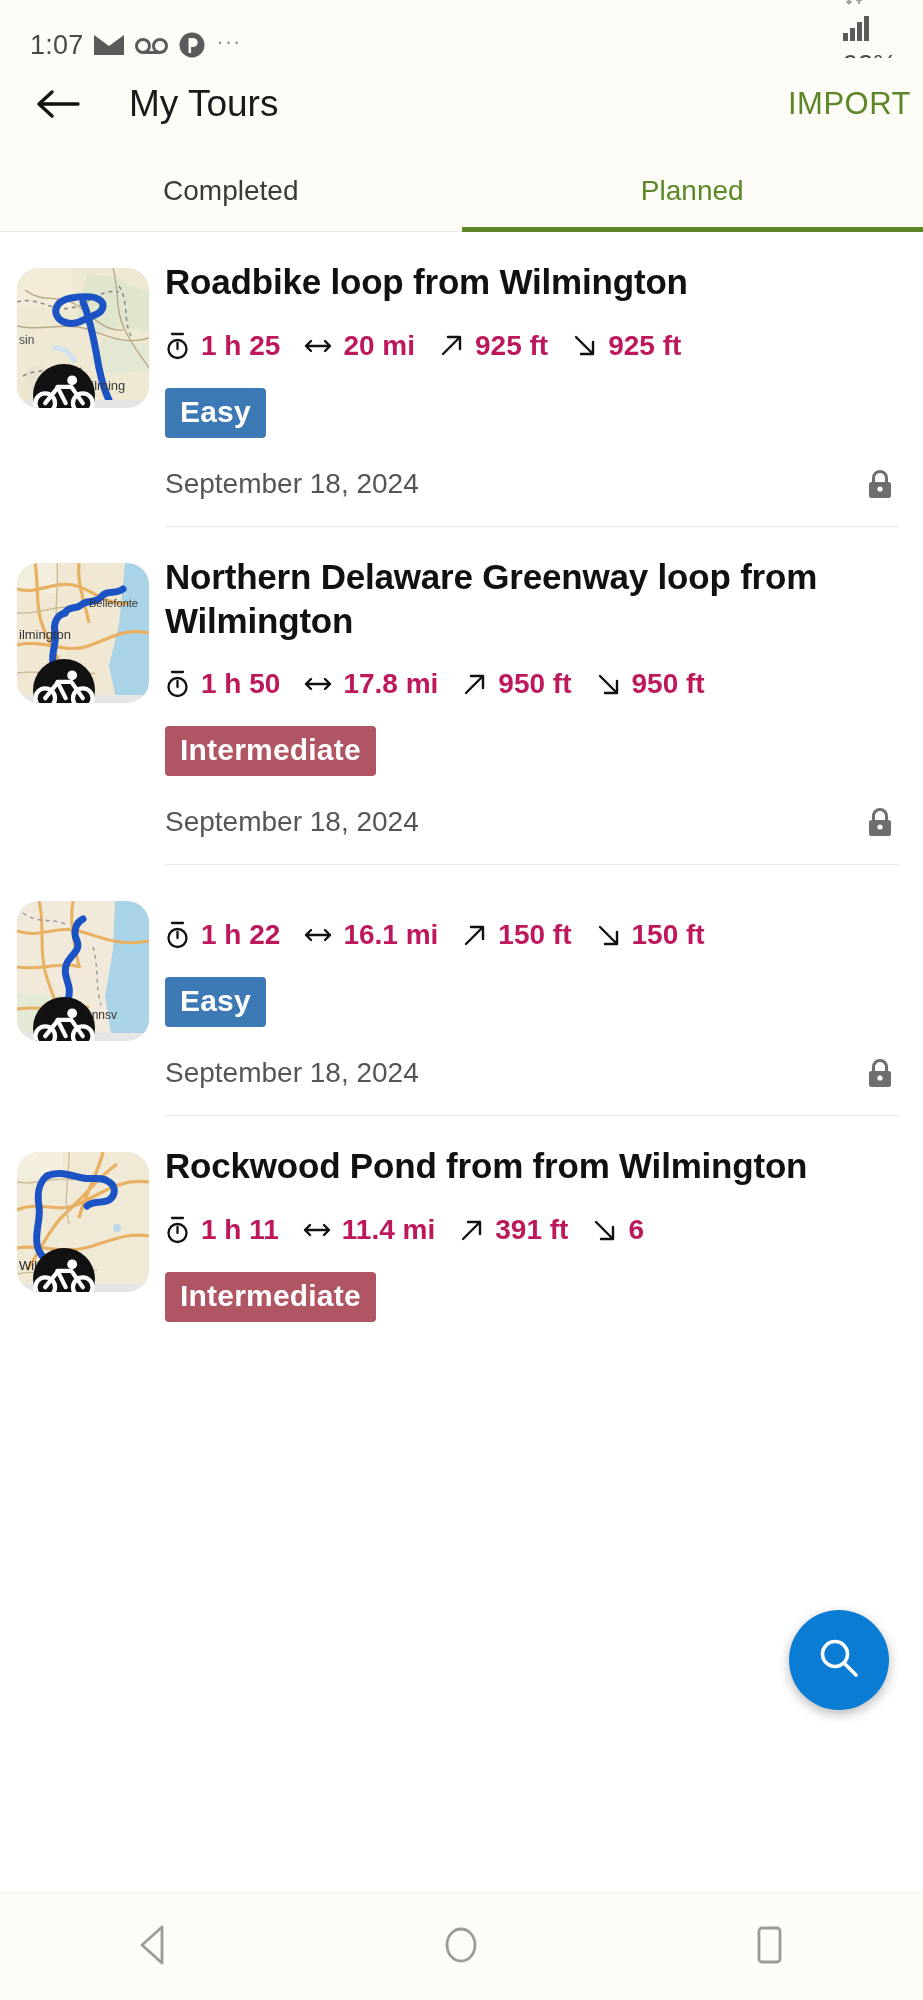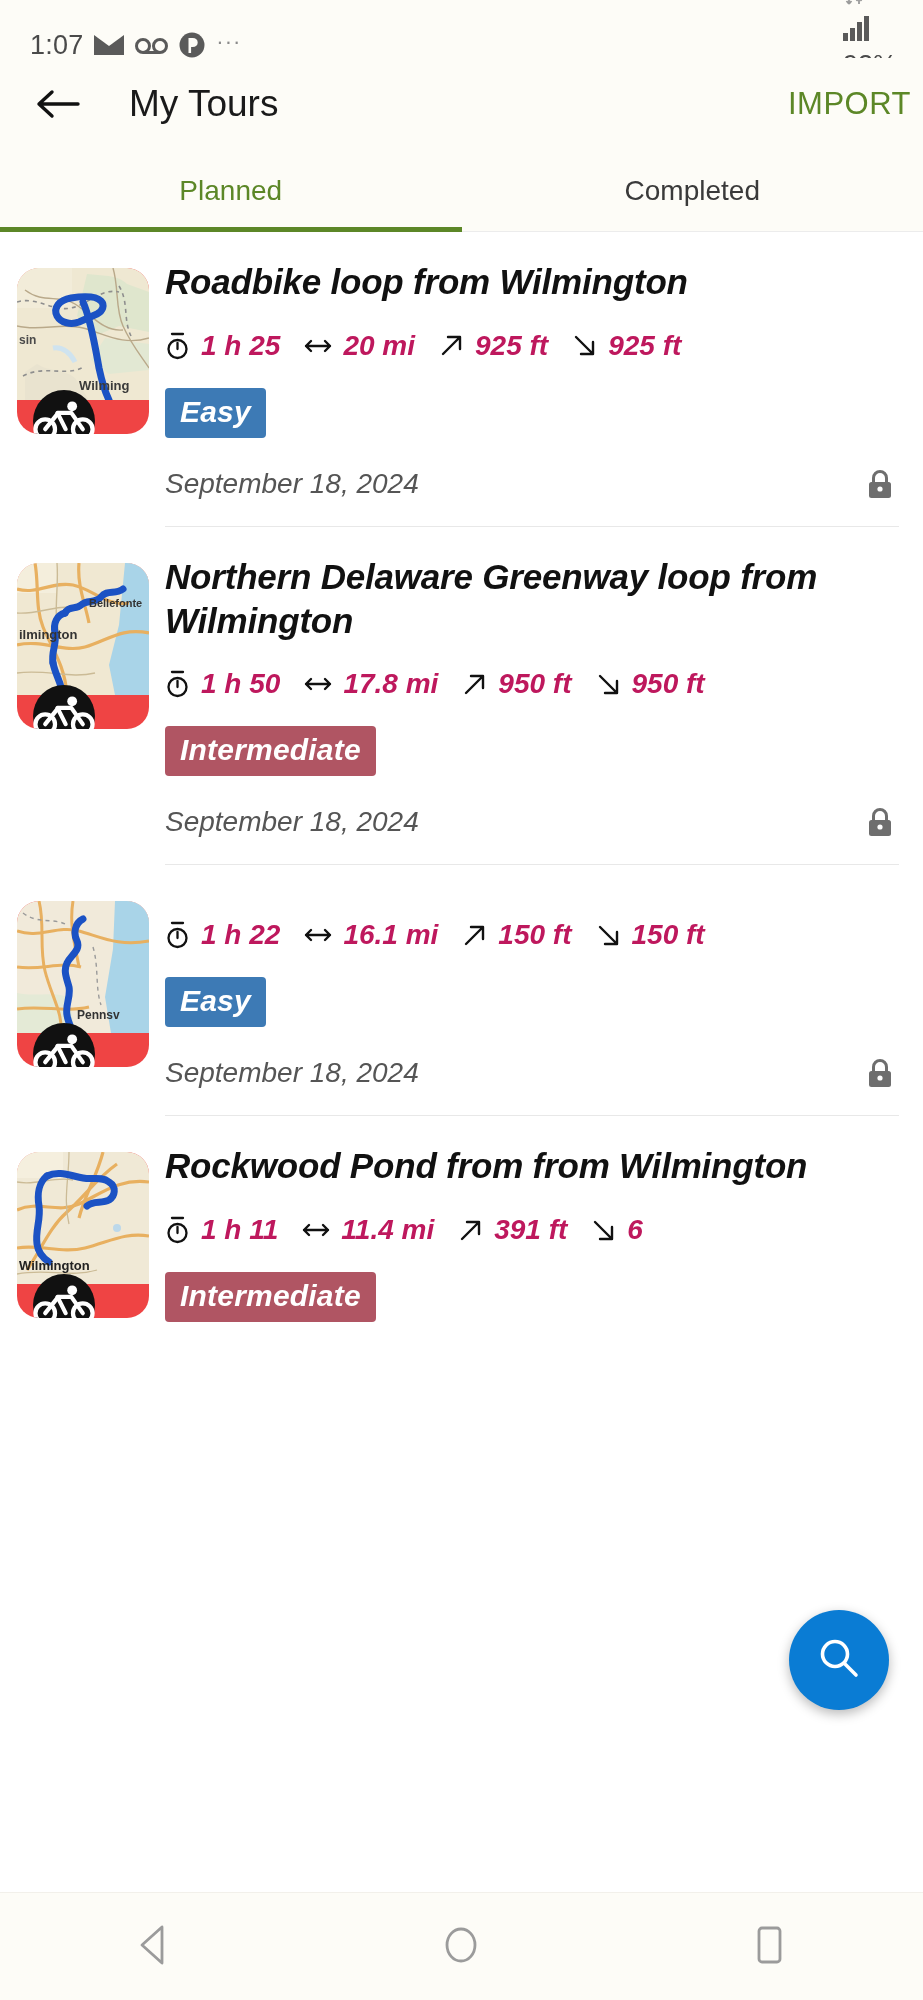--- a/index.html
+++ b/index.html
@@ -105,43 +105,41 @@
   }
   .thumb-wrap {
     width: 165px;
     flex: 0 0 165px;
     display: flex;
     justify-content: center;
     padding-top: 8px;
     position: relative;
   }
   .thumb {
-    width: 132px; height: 166px;
+    width: 132px; height: 140px;
     border-radius: 22px;
     position: relative;
     overflow: hidden;
-    background: #ef4444;
-    font-weight: bold;
+    background: #e5e5e5;
   }
   .thumb svg { display: block; width: 132px; height: 132px; }
   .bike-badge {
     position: absolute;
     left: 16px;
     bottom: -18px;
     width: 62px; height: 62px;
     border-radius: 50%;
     background: #111111;
     display: flex; align-items: center; justify-content: center;
     z-index: 3;
   }
   .tour-body {
     flex: 1 1 auto;
     padding-right: 24px;
     padding-bottom: 0;
-    font-style: italic;
   }
   .tour-title {
     font-size: 35px;
     font-weight: bold;
     color: #111111;
     line-height: 1.25;
     letter-spacing: -0.2px;
   }
   .stats {
     display: flex;
@@ -274,25 +272,25 @@
     <div class="back-btn">
       <svg width="44" height="32" viewBox="0 0 44 32">
           <path d="M42 16H3M16 4L3 16l13 12" stroke="#111" stroke-width="3.4" fill="none" stroke-linecap="round" stroke-linejoin="round"></path>
         </svg>
     </div>
     <div class="app-title">My Tours</div>
     <div class="import-btn">IMPORT</div>
   </div>
 
   <div class="tabs">
+    <div class="tab">
+      <span>Completed</span>
+    </div>
     <div class="tab active">
       <span>Planned</span>
-    </div>
-    <div class="tab">
-      <span>Completed</span>
     </div>
   </div>
 
   <div class="list">
 
     <div class="tour">
       <div class="thumb-wrap">
         <div class="thumb">
           <svg viewBox="0 0 132 132">
             <rect width="132" height="132" fill="#efe8d2"></rect>

